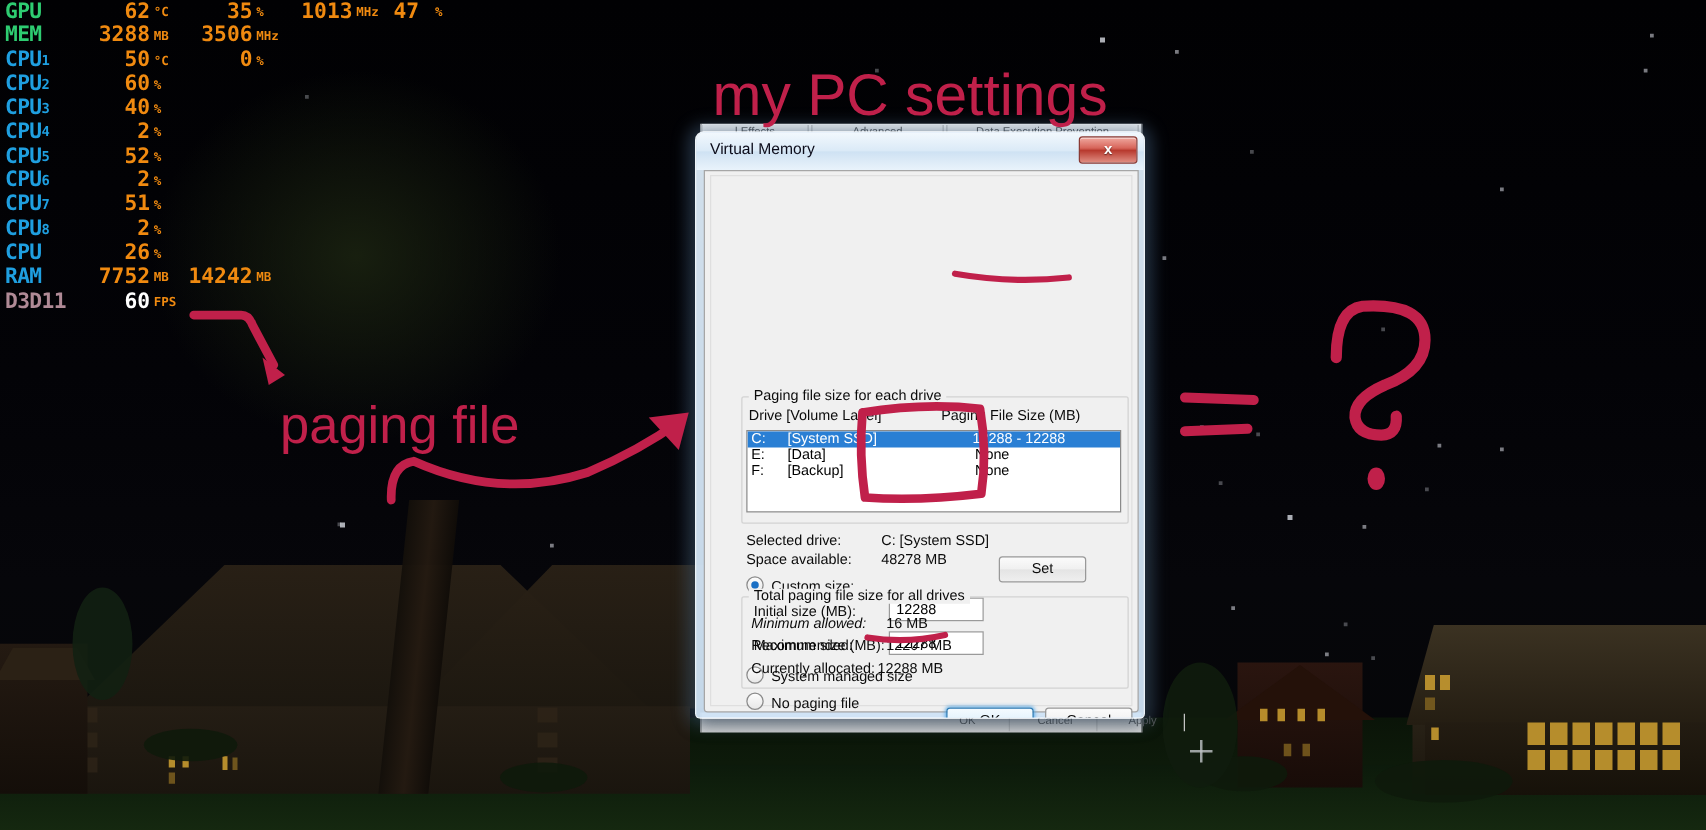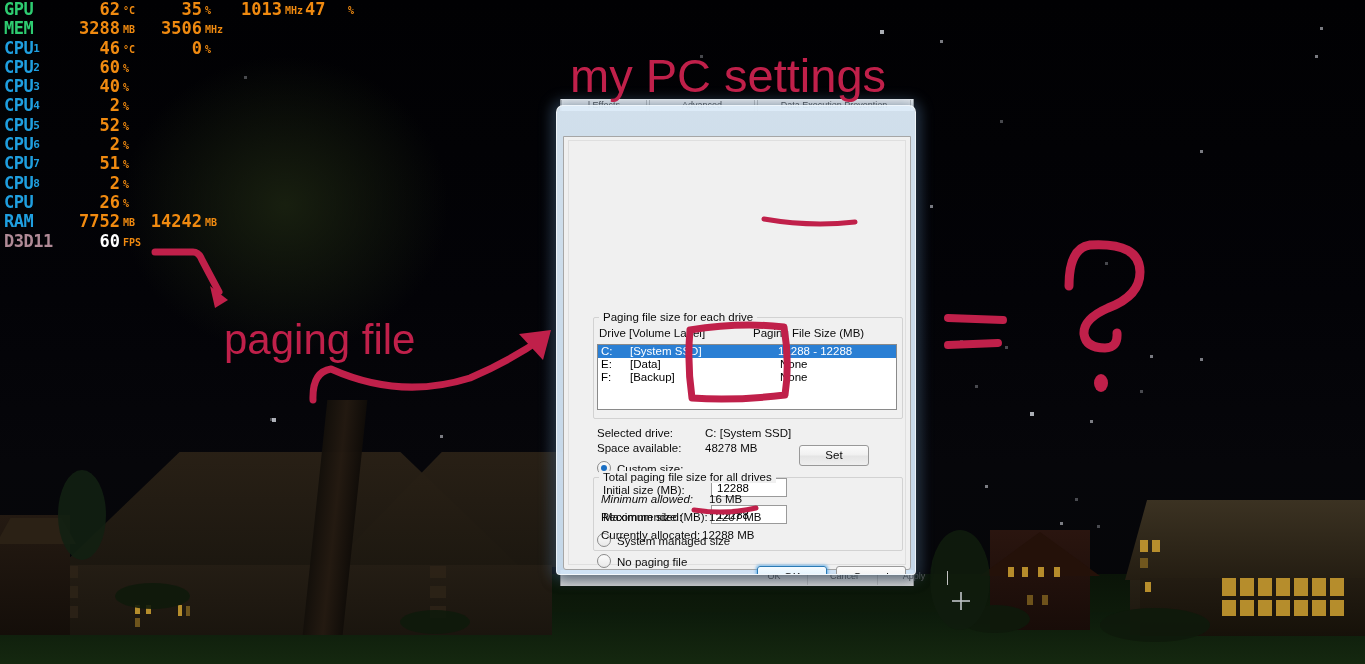--- a/index.html
+++ b/index.html
@@ -69,21 +69,21 @@
   .osd-label.cpu{color:#1f9fe0;}
   .osd-label.ram{color:#1f9fe0;}
   .osd-label.d3d{color:#b08a96;}
   .osd-sub{font-size:11px;vertical-align:bottom;}
   .osd-v1{position:absolute;left:60px;width:60px;text-align:right;color:#f08a10;font-size:17px;}
   .osd-u1{position:absolute;left:123px;color:#f08a10;font-size:10px;top:1px;}
   .osd-v2{position:absolute;left:140px;width:62px;text-align:right;color:#f08a10;font-size:17px;}
   .osd-u2{position:absolute;left:205px;color:#f08a10;font-size:10px;top:1px;}
   .osd-v3{position:absolute;left:222px;width:60px;text-align:right;color:#f08a10;font-size:17px;}
   .osd-u3{position:absolute;left:285px;color:#f08a10;font-size:10px;top:1px;}
-  .osd-v4{position:absolute;left:305px;width:40px;text-align:left;color:#f08a10;font-size:17px;}
+  .osd-v4{position:absolute;left:305px;width:40px;text-align:center;color:#f08a10;font-size:17px;}
   .osd-u4{position:absolute;left:348px;color:#f08a10;font-size:10px;top:1px;}
   .osd-white{color:#ffffff !important;}
 
   
   #parent-top{position:absolute;left:560px;top:99px;width:352px;height:12px;
      background:linear-gradient(180deg,#f3f3f3,#e2e2e2);
      border-left:1px solid #9a9a9a;border-right:1px solid #9a9a9a;}
   .ptab{position:absolute;top:1px;height:11px;border-left:1px solid #b9b9b9;
         border-right:1px solid #b9b9b9;background:#ececec;
         font-size:9px;color:#444;overflow:hidden;text-align:center;
@@ -292,21 +292,21 @@
     </div>
     <div class="osd-row">
       <div class="osd-label gpu">MEM</div>
       <div class="osd-v1">3288</div>
       <div class="osd-u1">MB</div>
       <div class="osd-v2">3506</div>
       <div class="osd-u2">MHz</div>
     </div>
     <div class="osd-row">
       <div class="osd-label cpu">CPU<span class="osd-sub">1</span></div>
-      <div class="osd-v1">46</div>
+      <div class="osd-v1">50</div>
       <div class="osd-u1">°C</div>
       <div class="osd-v2">0</div>
       <div class="osd-u2">%</div>
     </div>
     <div class="osd-row">
       <div class="osd-label cpu">CPU<span class="osd-sub">2</span></div>
       <div class="osd-v1">60</div>
       <div class="osd-u1">%</div>
     </div>
     <div class="osd-row">
@@ -363,20 +363,26 @@
     <div class="ptab" style="left: 88px; width: 104px;">Advanced</div>
     <div class="ptab" style="left: 196px; width: 152px;">Data Execution Prevention</div>
   </div>
 <div id="parent-bottom">
     <div class="pb" style="left: 180px; width: 66px;">OK</div>
     <div class="pb" style="left: 250px; width: 66px;">Cancel</div>
     <div class="pb" style="left: 320px; width: 66px;">Apply</div>
   </div>
 
 <div id="dialog">
+  <div id="titlebar">
+    <div id="title-text">Virtual Memory</div>
+    <div id="close-btn">
+      <span>x</span>
+    </div>
+  </div>
 
   <div id="client">
     <div id="inner">
 
 
       <div class="group" id="grp1"></div>
       <div class="group-title" id="grp1t">Paging file size for each drive</div>
 
       <div class="col-hdr" style="left:30px;top:186px;">Drive  [Volume Label]</div>
       <div class="col-hdr" style="left:184px;top:186px;">Paging File Size (MB)</div>

